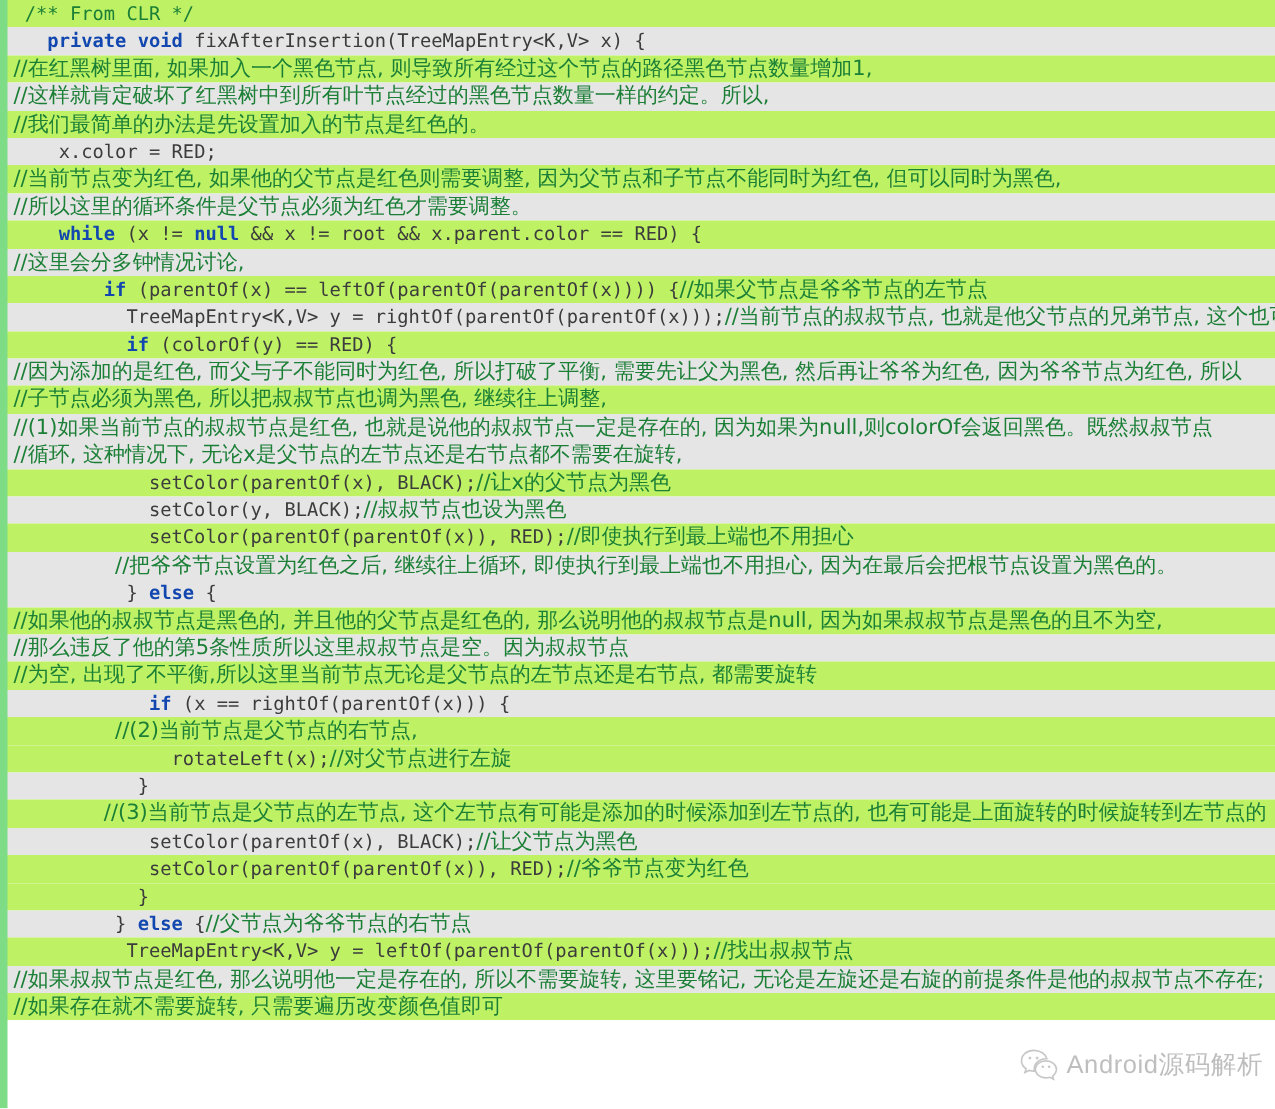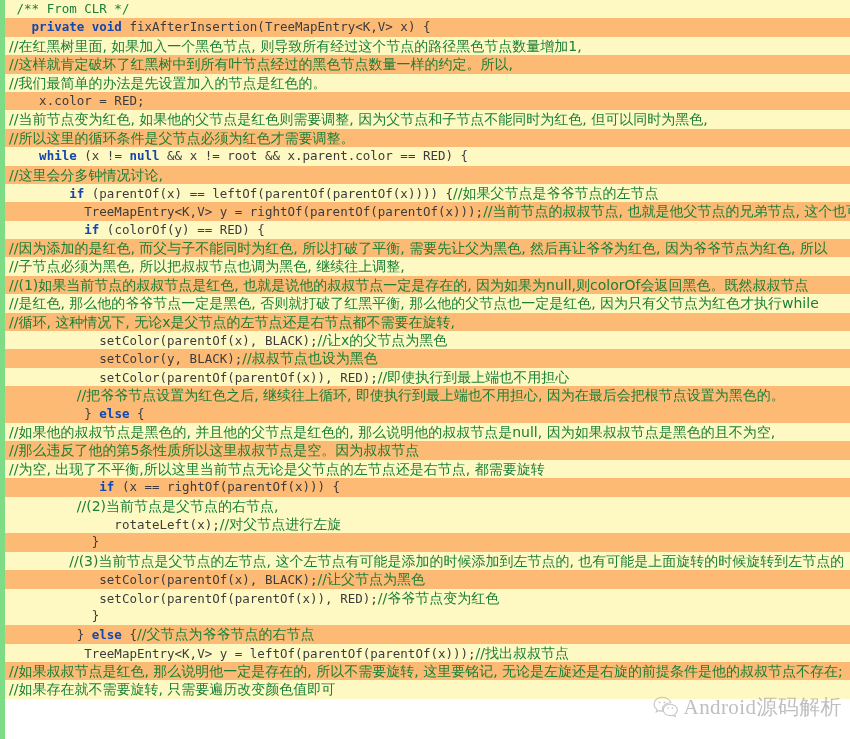--- a/index.html
+++ b/index.html
@@ -38,22 +38,22 @@
   .code-line {
     height: 18.4px;
     line-height: 18.4px;
     white-space: pre;
     font-size: 12.5px;
     padding-left: 9px;
     box-sizing: border-box;
     overflow: hidden;
     color: #1a7a33;
   }
-  .code-line.odd  { background: #fef9c3; }
-  .code-line.even { background: #fdba74; }
+  .code-line.odd  { background: #bef264; }
+  .code-line.even { background: #e5e5e5; }
 
   
   .cmt { color: #1b7f36; }
   .kw  { color: #1347b0; font-weight: bold; }
   .pln { color: #3c3c3c; }
 
   
   .cn { font-family: "DejaVu Sans", "Liberation Sans", sans-serif; font-size: 14px; letter-spacing: 0px; }
 
   #watermark {
@@ -61,22 +61,22 @@
     right: 8px;
     bottom: 18px;
     z-index: 2;
     display: flex;
     align-items: center;
     gap: 5px;
     opacity: 0.55;
     pointer-events: none;
   }
   #watermark .wm-text {
-    font-family: Liberation Serif, serif;
-    font-size: 21px;
+    font-family: Liberation Sans, sans-serif;
+    font-size: 17px;
     color: #8a8a8a;
     letter-spacing: 0.4px;
     white-space: nowrap;
   }
   #watermark .wm-icon svg { display: block; }
 </style>
 </head>
 <body>
 
 <div id="page">
@@ -93,21 +93,20 @@
       <div class="code-line odd"><span></span><span class="cmt cn">//当前节点变为红色, 如果他的父节点是红色则需要调整, 因为父节点和子节点不能同时为红色, 但可以同时为黑色,</span></div>
       <div class="code-line even"><span></span><span class="cmt cn">//所以这里的循环条件是父节点必须为红色才需要调整。</span></div>
       <div class="code-line odd"><span>    </span><span class="kw">while</span><span class="pln"> (x != </span><span class="kw">null</span><span class="pln"> &amp;&amp; x != root &amp;&amp; x.parent.color == RED) {</span></div>
       <div class="code-line even"><span></span><span class="cmt cn">//这里会分多钟情况讨论,</span></div>
       <div class="code-line odd"><span>        </span><span class="kw">if</span><span class="pln"> (parentOf(x) == leftOf(parentOf(parentOf(x)))) {</span><span class="cmt cn">//如果父节点是爷爷节点的左节点</span></div>
       <div class="code-line even"><span>          </span><span class="pln">TreeMapEntry&lt;K,V&gt; y = rightOf(parentOf(parentOf(x)));</span><span class="cmt cn">//当前节点的叔叔节点, 也就是他父节点的兄弟节点, 这个也可能为null</span></div>
       <div class="code-line odd"><span>          </span><span class="kw">if</span><span class="pln"> (colorOf(y) == RED) {</span></div>
       <div class="code-line even"><span></span><span class="cmt cn">//因为添加的是红色, 而父与子不能同时为红色, 所以打破了平衡, 需要先让父为黑色, 然后再让爷爷为红色, 因为爷爷节点为红色, 所以</span></div>
       <div class="code-line odd"><span></span><span class="cmt cn">//子节点必须为黑色, 所以把叔叔节点也调为黑色, 继续往上调整,</span></div>
       <div class="code-line even"><span></span><span class="cmt cn">//(1)如果当前节点的叔叔节点是红色, 也就是说他的叔叔节点一定是存在的, 因为如果为null,则colorOf会返回黑色。既然叔叔节点</span></div>
-      <div class="code-line odd"><span></span><span class="cmt cn">//是红色, 那么他的爷爷节点一定是黑色, 否则就打破了红黑平衡, 那么他的父节点也一定是红色, 因为只有父节点为红色才执行while</span></div>
       <div class="code-line even"><span></span><span class="cmt cn">//循环, 这种情况下, 无论x是父节点的左节点还是右节点都不需要在旋转,</span></div>
       <div class="code-line odd"><span>            </span><span class="pln">setColor(parentOf(x), BLACK);</span><span class="cmt cn">//让x的父节点为黑色</span></div>
       <div class="code-line even"><span>            </span><span class="pln">setColor(y, BLACK);</span><span class="cmt cn">//叔叔节点也设为黑色</span></div>
       <div class="code-line odd"><span>            </span><span class="pln">setColor(parentOf(parentOf(x)), RED);</span><span class="cmt cn">//即使执行到最上端也不用担心</span></div>
       <div class="code-line even"><span>         </span><span class="cmt cn">//把爷爷节点设置为红色之后, 继续往上循环, 即使执行到最上端也不用担心, 因为在最后会把根节点设置为黑色的。</span></div>
       <div class="code-line even"><span>          </span><span class="pln">} </span><span class="kw">else</span><span class="pln"> {</span></div>
       <div class="code-line odd"><span></span><span class="cmt cn">//如果他的叔叔节点是黑色的, 并且他的父节点是红色的, 那么说明他的叔叔节点是null, 因为如果叔叔节点是黑色的且不为空,</span></div>
       <div class="code-line even"><span></span><span class="cmt cn">//那么违反了他的第5条性质所以这里叔叔节点是空。因为叔叔节点</span></div>
       <div class="code-line odd"><span></span><span class="cmt cn">//为空, 出现了不平衡,所以这里当前节点无论是父节点的左节点还是右节点, 都需要旋转</span></div>
       <div class="code-line even"><span>            </span><span class="kw">if</span><span class="pln"> (x == rightOf(parentOf(x))) {</span></div>

